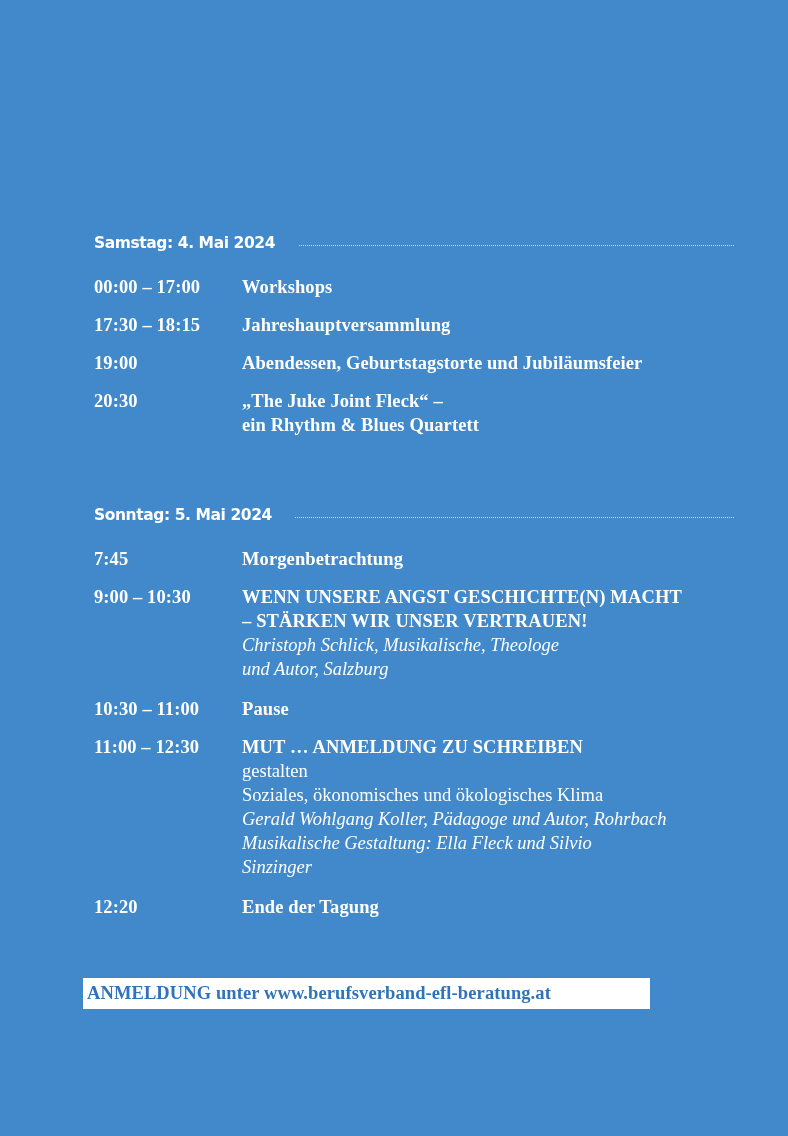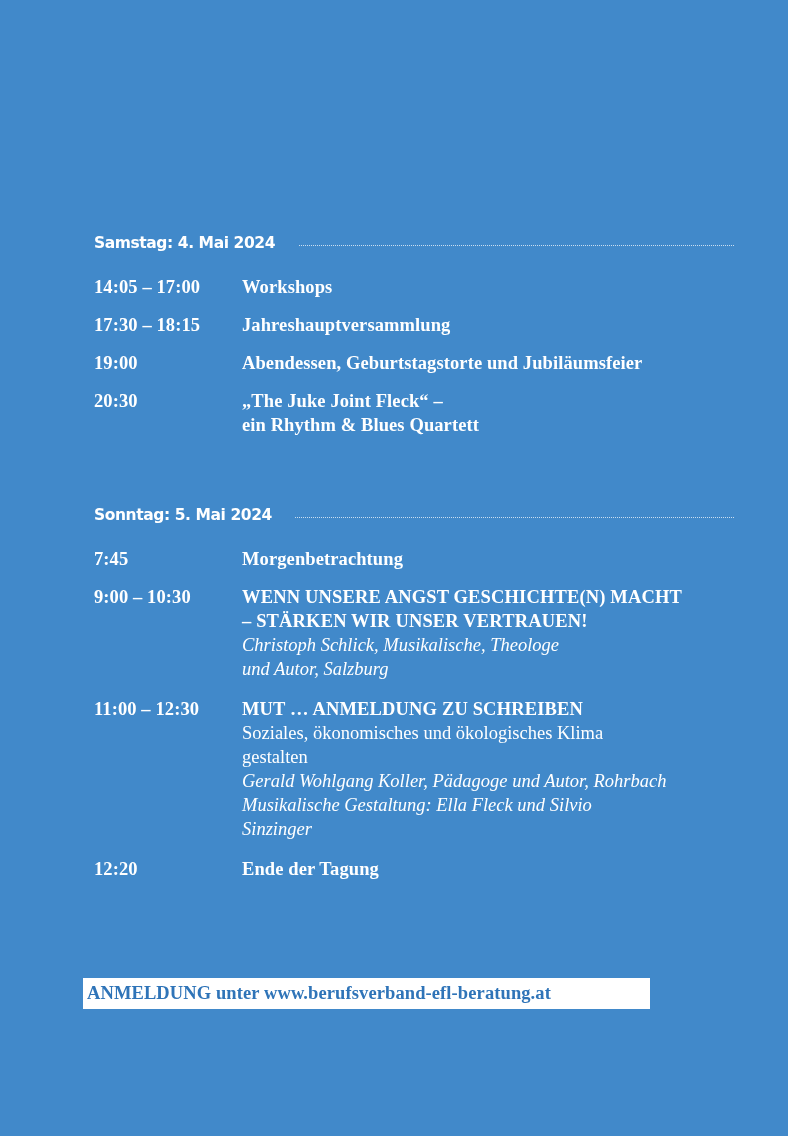--- a/index.html
+++ b/index.html
@@ -125,21 +125,21 @@
 
 <div class="page">
 
   <div class="day-section" id="day-saturday">
     <div class="day-header">
       <span class="day-header-label">Samstag: 4. Mai 2024</span>
       <span class="day-header-rule"></span>
     </div>
 
     <div class="schedule-row" id="row-sat-0">
-      <div class="row-time">14:05 – 17:00</div>
+      <div class="row-time">00:00 – 17:00</div>
       <div class="row-content">
         <div class="line-bold">Workshops</div>
       </div>
     </div>
 
     <div class="schedule-row" id="row-sat-1">
       <div class="row-time">17:30 – 18:15</div>
       <div class="row-content">
         <div class="line-bold">Jahreshauptversammlung</div>
       </div>
@@ -177,27 +177,33 @@
     <div class="schedule-row" id="row-sun-1">
       <div class="row-time">9:00 – 10:30</div>
       <div class="row-content">
         <div class="line-caps">WENN UNSERE ANGST GESCHICHTE(N) MACHT</div>
         <div class="line-caps">– STÄRKEN WIR UNSER VERTRAUEN!</div>
         <div class="line-italic">Christoph Schlick, Musikalische, Theologe</div>
         <div class="line-italic">und Autor, Salzburg</div>
       </div>
     </div>
 
+    <div class="schedule-row" id="row-sun-2">
+      <div class="row-time">10:30 – 11:00</div>
+      <div class="row-content">
+        <div class="line-bold">Pause</div>
+      </div>
+    </div>
 
     <div class="schedule-row" id="row-sun-3">
       <div class="row-time">11:00 – 12:30</div>
       <div class="row-content">
         <div class="line-caps">MUT … ANMELDUNG ZU SCHREIBEN</div>
+        <div class="line-plain">gestalten</div>
         <div class="line-plain">Soziales, ökonomisches und ökologisches Klima</div>
-        <div class="line-plain">gestalten</div>
         <div class="line-italic">Gerald Wohlgang Koller, Pädagoge und Autor, Rohrbach</div>
         <div class="line-italic">Musikalische Gestaltung: Ella Fleck und Silvio</div>
         <div class="line-italic">Sinzinger</div>
       </div>
     </div>
 
     <div class="schedule-row" id="row-sun-4">
       <div class="row-time">12:20</div>
       <div class="row-content">
         <div class="line-bold">Ende der Tagung</div>

